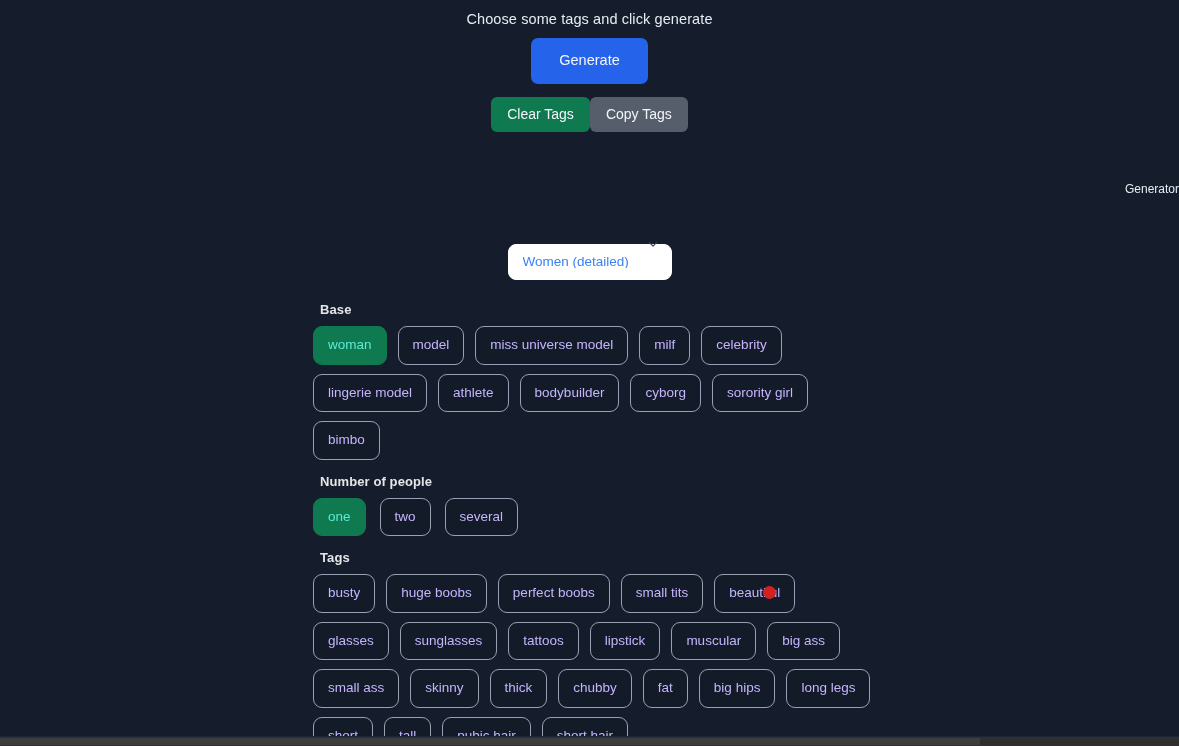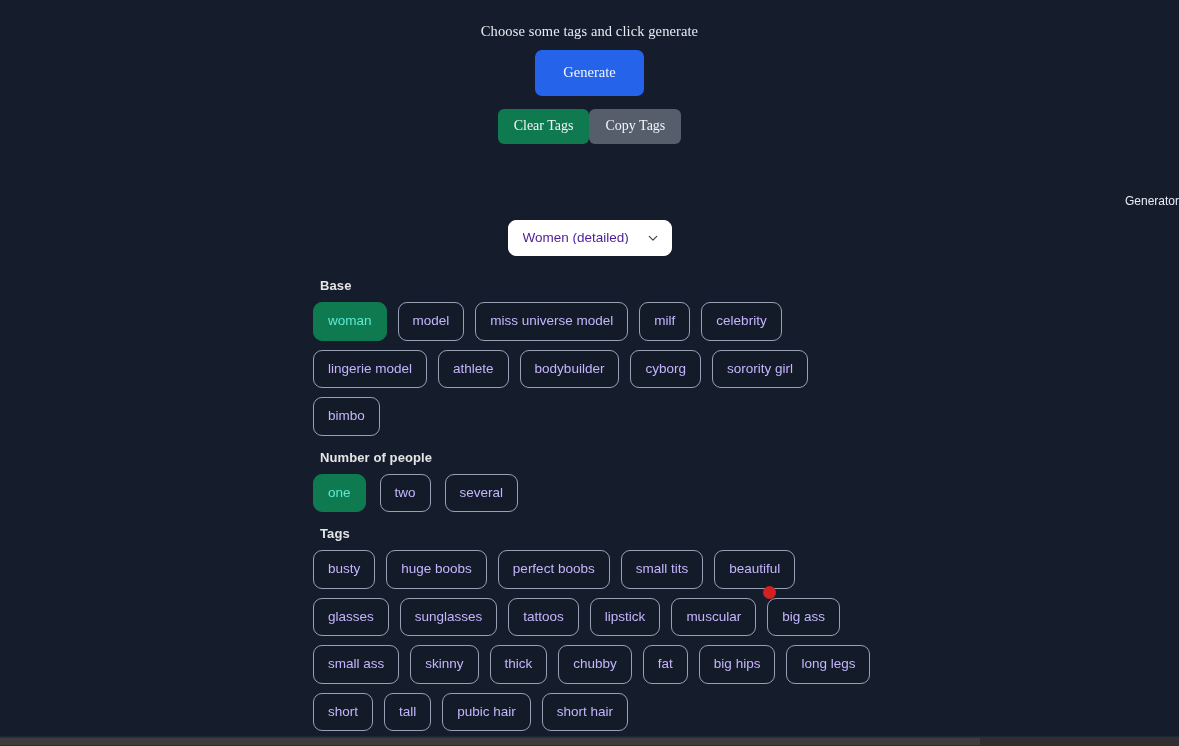--- a/index.html
+++ b/index.html
@@ -17,23 +17,22 @@
     position: relative;
     width: 1179px;
     height: 746px;
     background: #151c2c;
     overflow: hidden;
   }
 
   
   .top {
     width: 100%;
-    padding-top: 22px;
+    padding-top: 10px;
     text-align: center;
-    font-family: Liberation Serif, serif;
   }
   .headline {
     color: #e8ecf3;
     font-size: 14.5px;
     line-height: 18px;
     letter-spacing: .1px;
   }
   .generate-row { margin-top: 10px; }
   .btn-generate {
     display: inline-block;
@@ -80,30 +79,31 @@
   }
   .select-wrap {
     position: relative;
     display: inline-block;
     margin-top: 10px;
   }
   .select-box {
     appearance: none;
     -webkit-appearance: none;
     background: #ffffff;
-    color: #4c1d95;
+    color: #3b82f6;
     border: 1px solid #ffffff;
     border-radius: 8px;
     font-family: inherit;
     font-size: 13.5px;
     line-height: 1;
     padding: 10px 40px 11px 14px;
     min-width: 164px;
     text-align: left;
     cursor: pointer;
+    margin-top: 36px;
   }
   .chevron {
     position: absolute;
     right: 14px;
     top: 50%;
     width: 10px;
     height: 10px;
     margin-top: -5px;
     pointer-events: none;
   }

